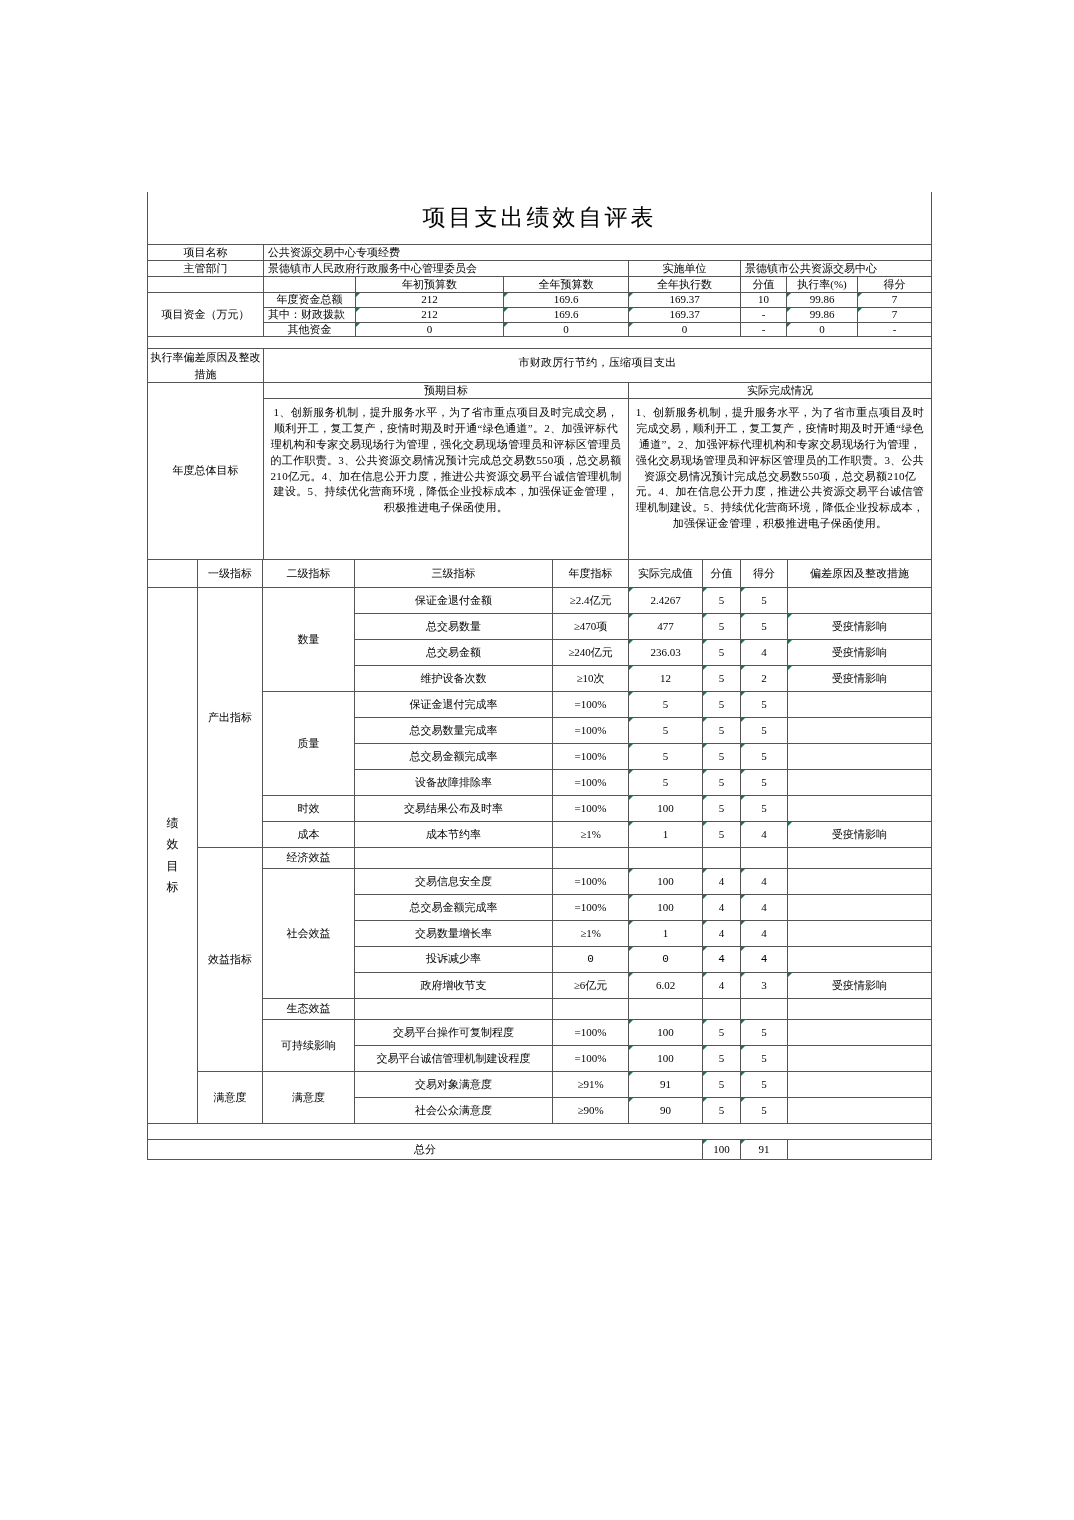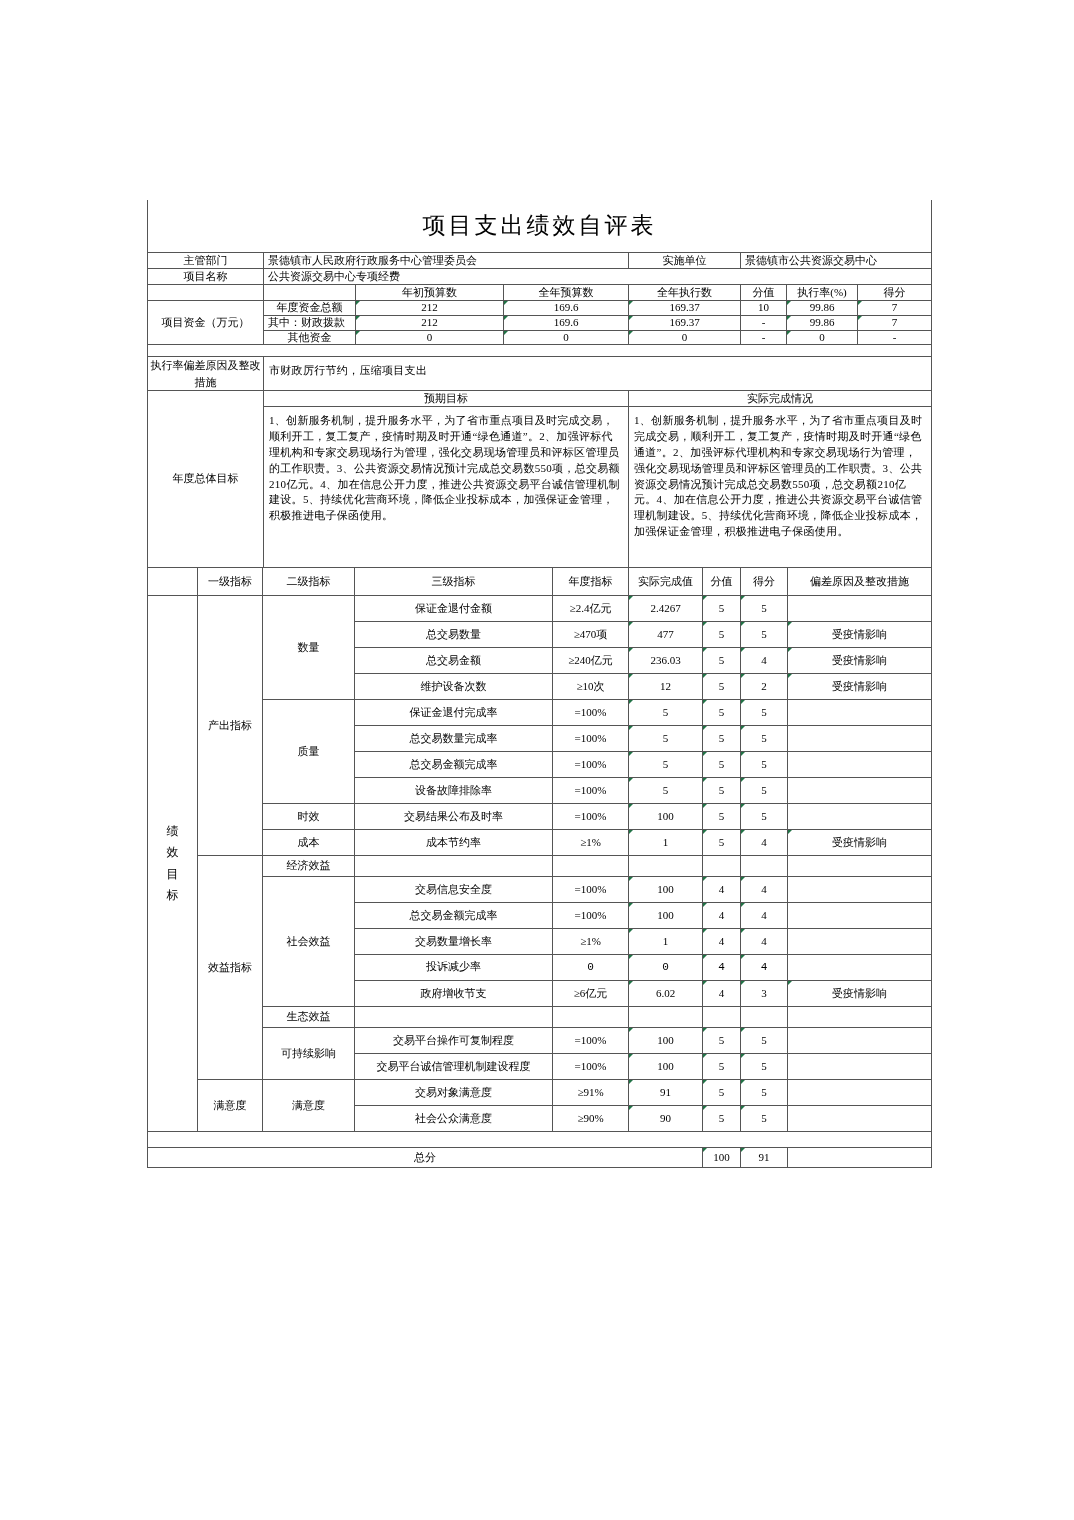--- a/index.html
+++ b/index.html
@@ -1,34 +1,34 @@
 <!DOCTYPE html>
 <html><head>
 <meta charset="utf-8">
 <style>
   html,body{margin:0;padding:0;}
   body{
     width:1074px;height:1520px;background:#ffffff;position:relative;
     font-family:"Liberation Serif","DejaVu Serif",serif;color:#000;
   }
-  #sheet{position:absolute;left:147px;top:200px;width:784px;}
+  #sheet{position:absolute;left:147px;top:192px;width:784px;}
   table{border-collapse:collapse;table-layout:fixed;width:784px;}
   table + table{margin-top:-1px;}
   td{
     border:1px solid #555;font-size:11px;line-height:1.25;
     padding:0 2px;position:relative;overflow:hidden;
     text-align:center;vertical-align:middle;word-break:break-all;
   }
   .title-cell{border-top:none;height:52px;font-size:23px;letter-spacing:3px;}
   .sub-cell{height:15px;font-size:9px;}
   .h17{height:16px;}
   .h15{height:14px;}
   .l{text-align:left;padding-left:4px;}
   .para{
-    text-align:left;vertical-align:top;padding:6px 5px 2px 5px;
+    text-align:center;vertical-align:top;padding:6px 5px 2px 5px;
     line-height:1.44;letter-spacing:0.3px;
   }
   .vcell{white-space:pre-line;line-height:1.8;font-size:12px;}
   .dev-label{line-height:1.5;}
   .band td{height:11px;}
   .band2 td{height:15px;}
   .total-row td{height:19px;}
   .flag::before{
     content:"";position:absolute;top:0;left:0;width:0;height:0;
     border-top:4px solid #217346;border-right:4px solid transparent;
@@ -44,28 +44,28 @@
         <col style="width:116px">
         <col style="width:365px">
         <col style="width:112px">
         <col style="width:191px">
       </colgroup>
     <tbody>
         <tr>
       <td colspan="4" class="title-cell">项目支出绩效自评表</td>
     </tr>
     <tr class="h17">
+      <td>项目名称</td>
+      <td colspan="3" class="l">公共资源交易中心专项经费</td>
+    </tr>
+    <tr class="h17">
       <td>主管部门</td>
       <td class="l">景德镇市人民政府行政服务中心管理委员会</td>
       <td>实施单位</td>
       <td class="l">景德镇市公共资源交易中心</td>
-    </tr>
-    <tr class="h17">
-      <td>项目名称</td>
-      <td colspan="3" class="l">公共资源交易中心专项经费</td>
     </tr>
   </tbody>
     </table>
 
   <table>
     <colgroup>
       <col style="width:116px">
         <col style="width:92px">
         <col style="width:148px">
         <col style="width:125px">

